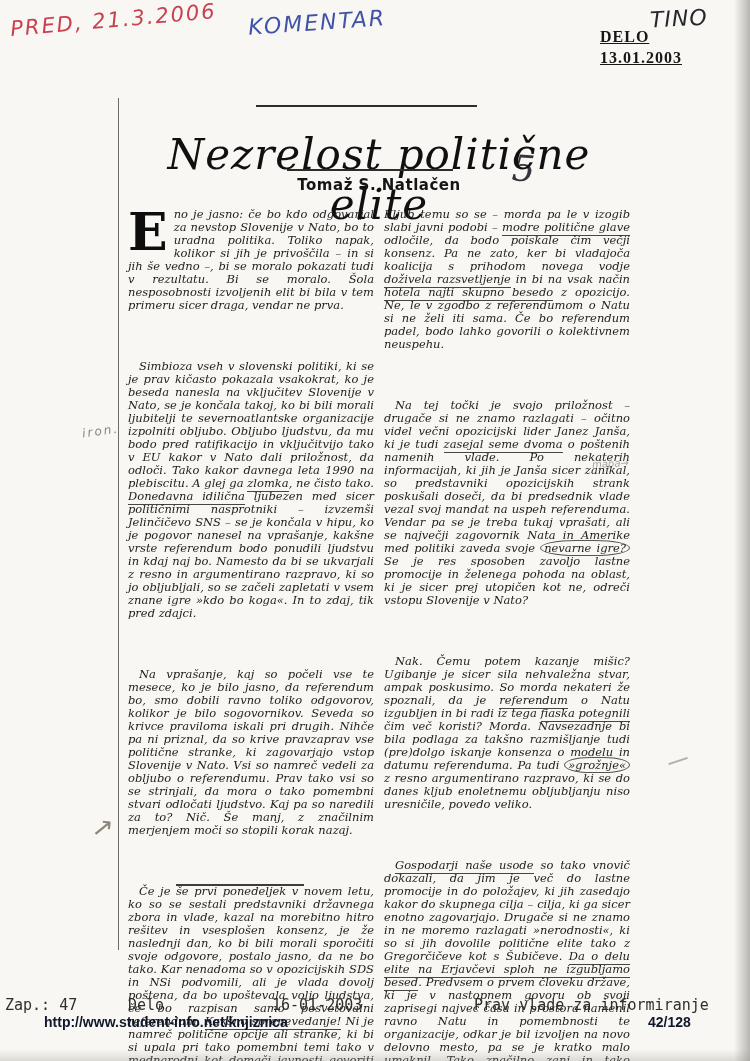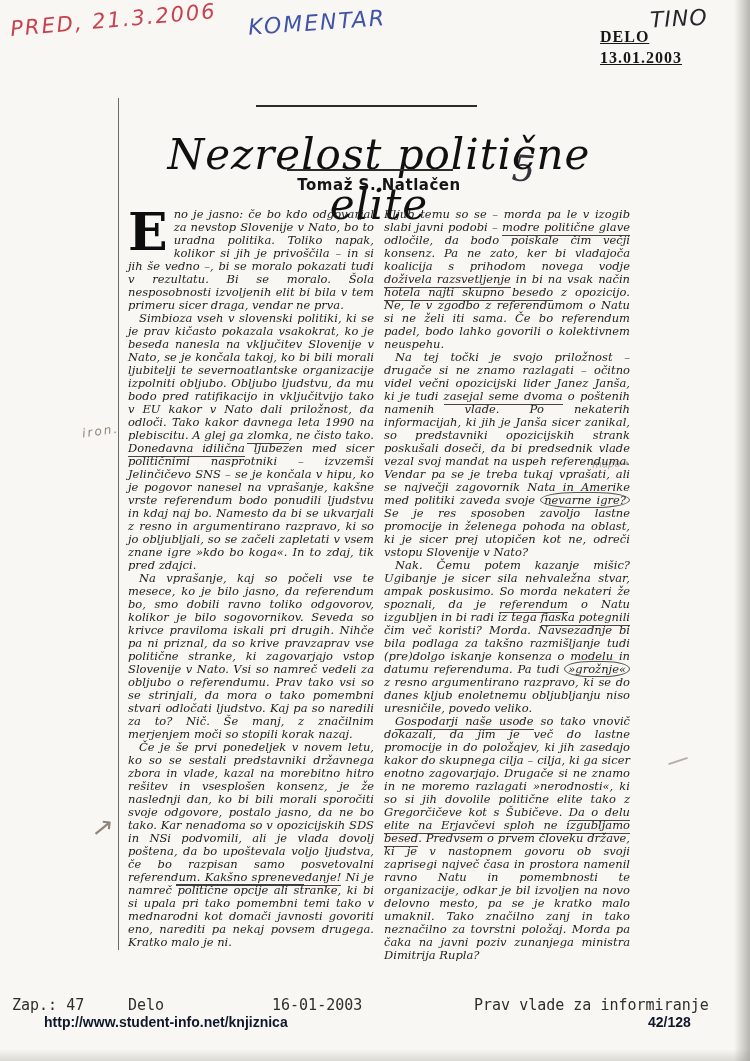--- a/index.html
+++ b/index.html
@@ -49,32 +49,32 @@
   .title { position:absolute; left:126px; top:110px; width:506px; text-align:center;
     font:italic 42px/50px "DejaVu Serif", serif; color:#101010; letter-spacing:1px;margin-top:20px; }
   .author { position:absolute; left:126px; top:176px; width:506px; text-align:center;
     font:bold 15px "DejaVu Sans", sans-serif; color:#151515; letter-spacing:.5px; }
 
   
   .cols { position:absolute; left:128px; top:208px; width:502px; display:flex; gap:10px; }
   .col { width:246px; }
   .para { margin:0; font:italic 11.5px/13px "DejaVu Serif", serif; text-align:justify;
     color:#1e1d1b; }
-  .para + .para { text-indent:11px; }
+  .para + .para { text-indent:11px;margin-top:48px; }
   .dropcap { float:left; font-style:normal; font-weight:bold; font-size:52px;
     line-height:41px; padding:3px 6px 0 0; color:#0d0d0d; }
 
   
   .pen-u { border-bottom:1.6px solid rgba(42,37,32,.85); padding-bottom:.5px;
     -webkit-box-decoration-break:clone; box-decoration-break:clone; }
   .pen-c { border:1.4px solid rgba(48,42,36,.8); border-radius:46%/58%; padding:0 3px; }
 
   
   .foot-mono { position:absolute; font:15px "DejaVu Sans Mono", monospace; color:#2e2e2c; }
-  .f-zap    { left:12px;  top:996px; }
+  .f-zap    { left:5px;  top:996px; }
   .f-src    { left:128px; top:996px; }
   .f-date   { left:272px; top:996px; }
   .f-agency { left:474px; top:996px; }
   .foot-bold { position:absolute; font:bold 14px "Liberation Sans", sans-serif; color:#0f172a; }
   .f-url  { left:44px;  top:1014px; }
   .f-page { left:648px; top:1014px; }
 </style>
 </head>
 <body>
 

